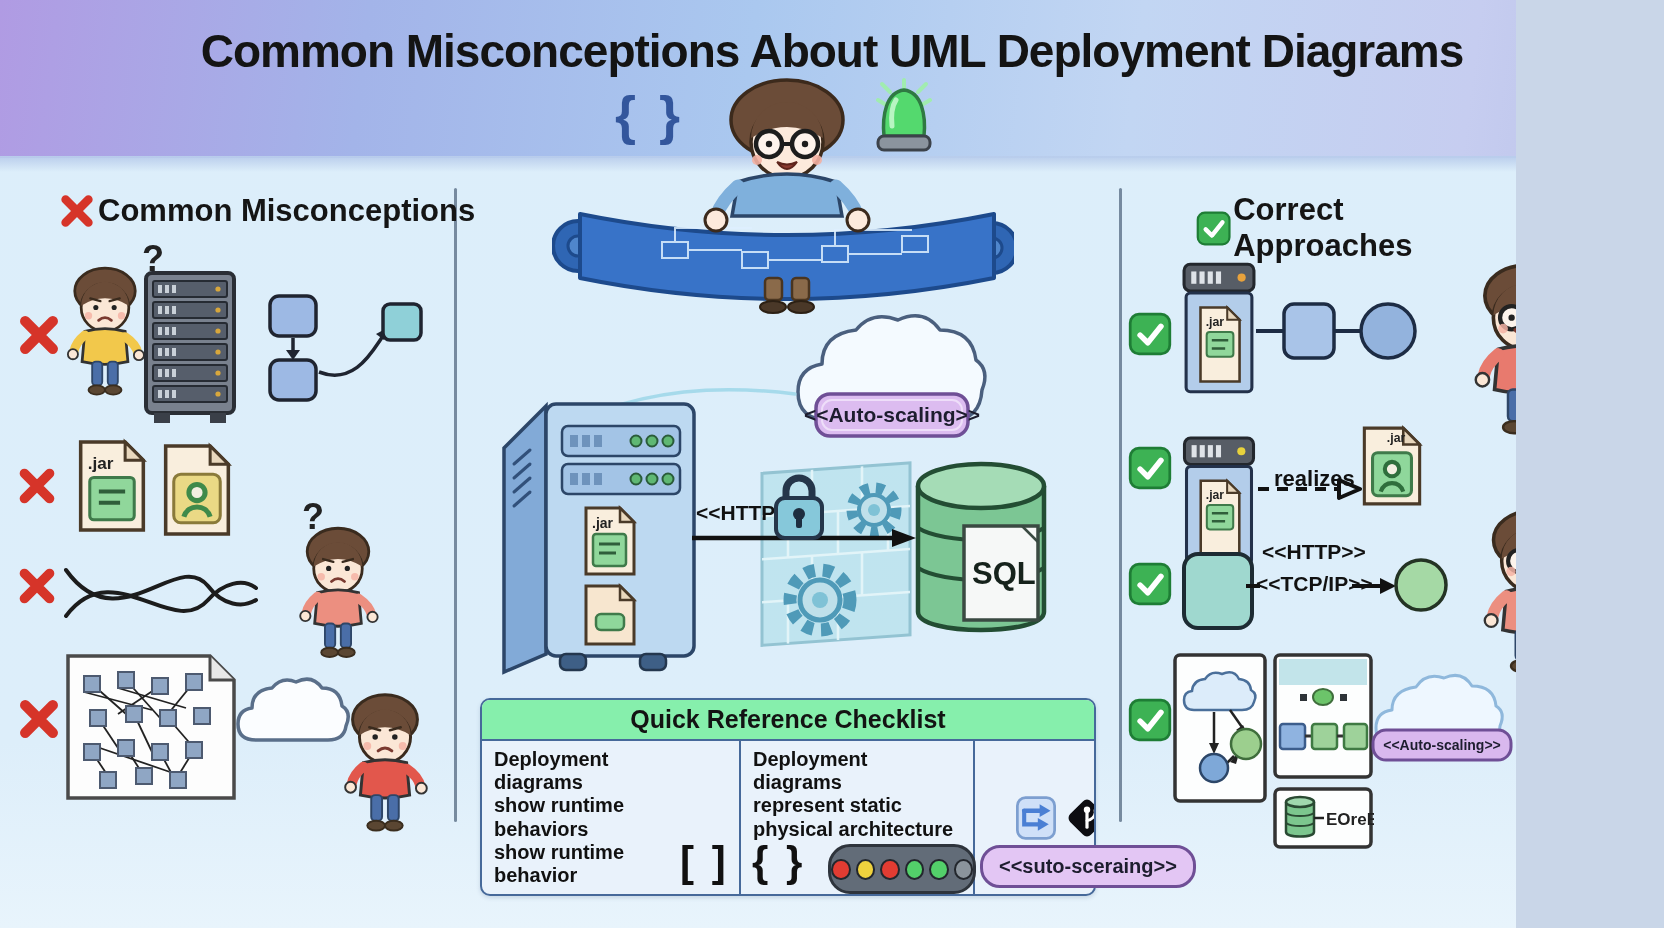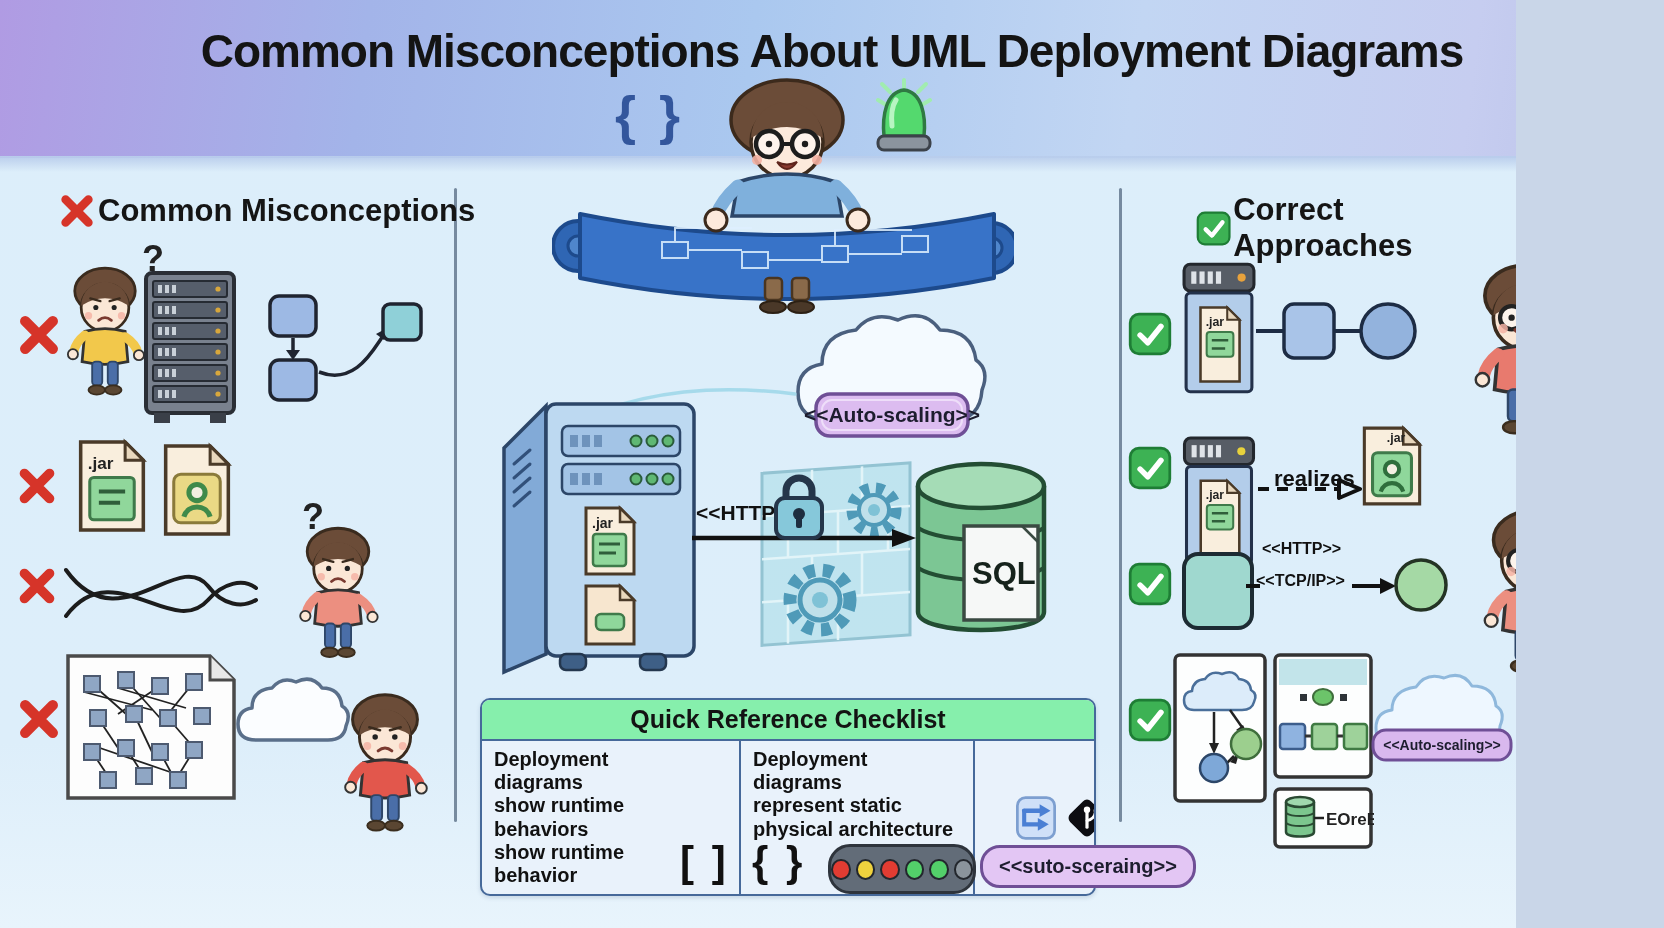--- a/index.html
+++ b/index.html
@@ -31,21 +31,21 @@
   #checklist .cell.mid{border-left:2.5px solid #46699a;border-right:2.5px solid #46699a;}
   #checklist .icons{display:flex;align-items:center;justify-content:center;gap:9px;padding:4px 6px;}
   
   #f-leds{position:absolute;left:828px;top:844px;width:142px;height:44px;background:#626c78;
      border:3px solid #2e343c;border-radius:22px;display:flex;align-items:center;justify-content:center;gap:5px;}
   .led{width:17px;height:17px;border-radius:50%;border:2px solid #23272d;display:inline-block;}
   #f-badge{position:absolute;left:980px;top:845px;height:37px;padding:0 16px;display:flex;align-items:center;
      background:#e3c6f4;border:3px solid #6f4f96;border-radius:20px;font-size:20px;font-weight:800;color:#1d1d2e;}
   .pill-label{font-weight:800;}
   .realizes{font-size:22px;font-weight:800;color:#111;}
-  .protolabel{font-size:16px;font-weight:800;color:#111;}
+  .protolabel{font-size:21px;font-weight:800;color:#111;}
   #r3-node{position:absolute;left:1182px;top:552px;width:64px;height:70px;background:#9fd8cf;
      border:4px solid #1d2b33;border-radius:16px;}
 </style>
 </head>
 <body>
 
 <div id="stage">
 
   <div id="header"></div>
   <div id="title">Common Misconceptions About UML Deployment Diagrams</div>

